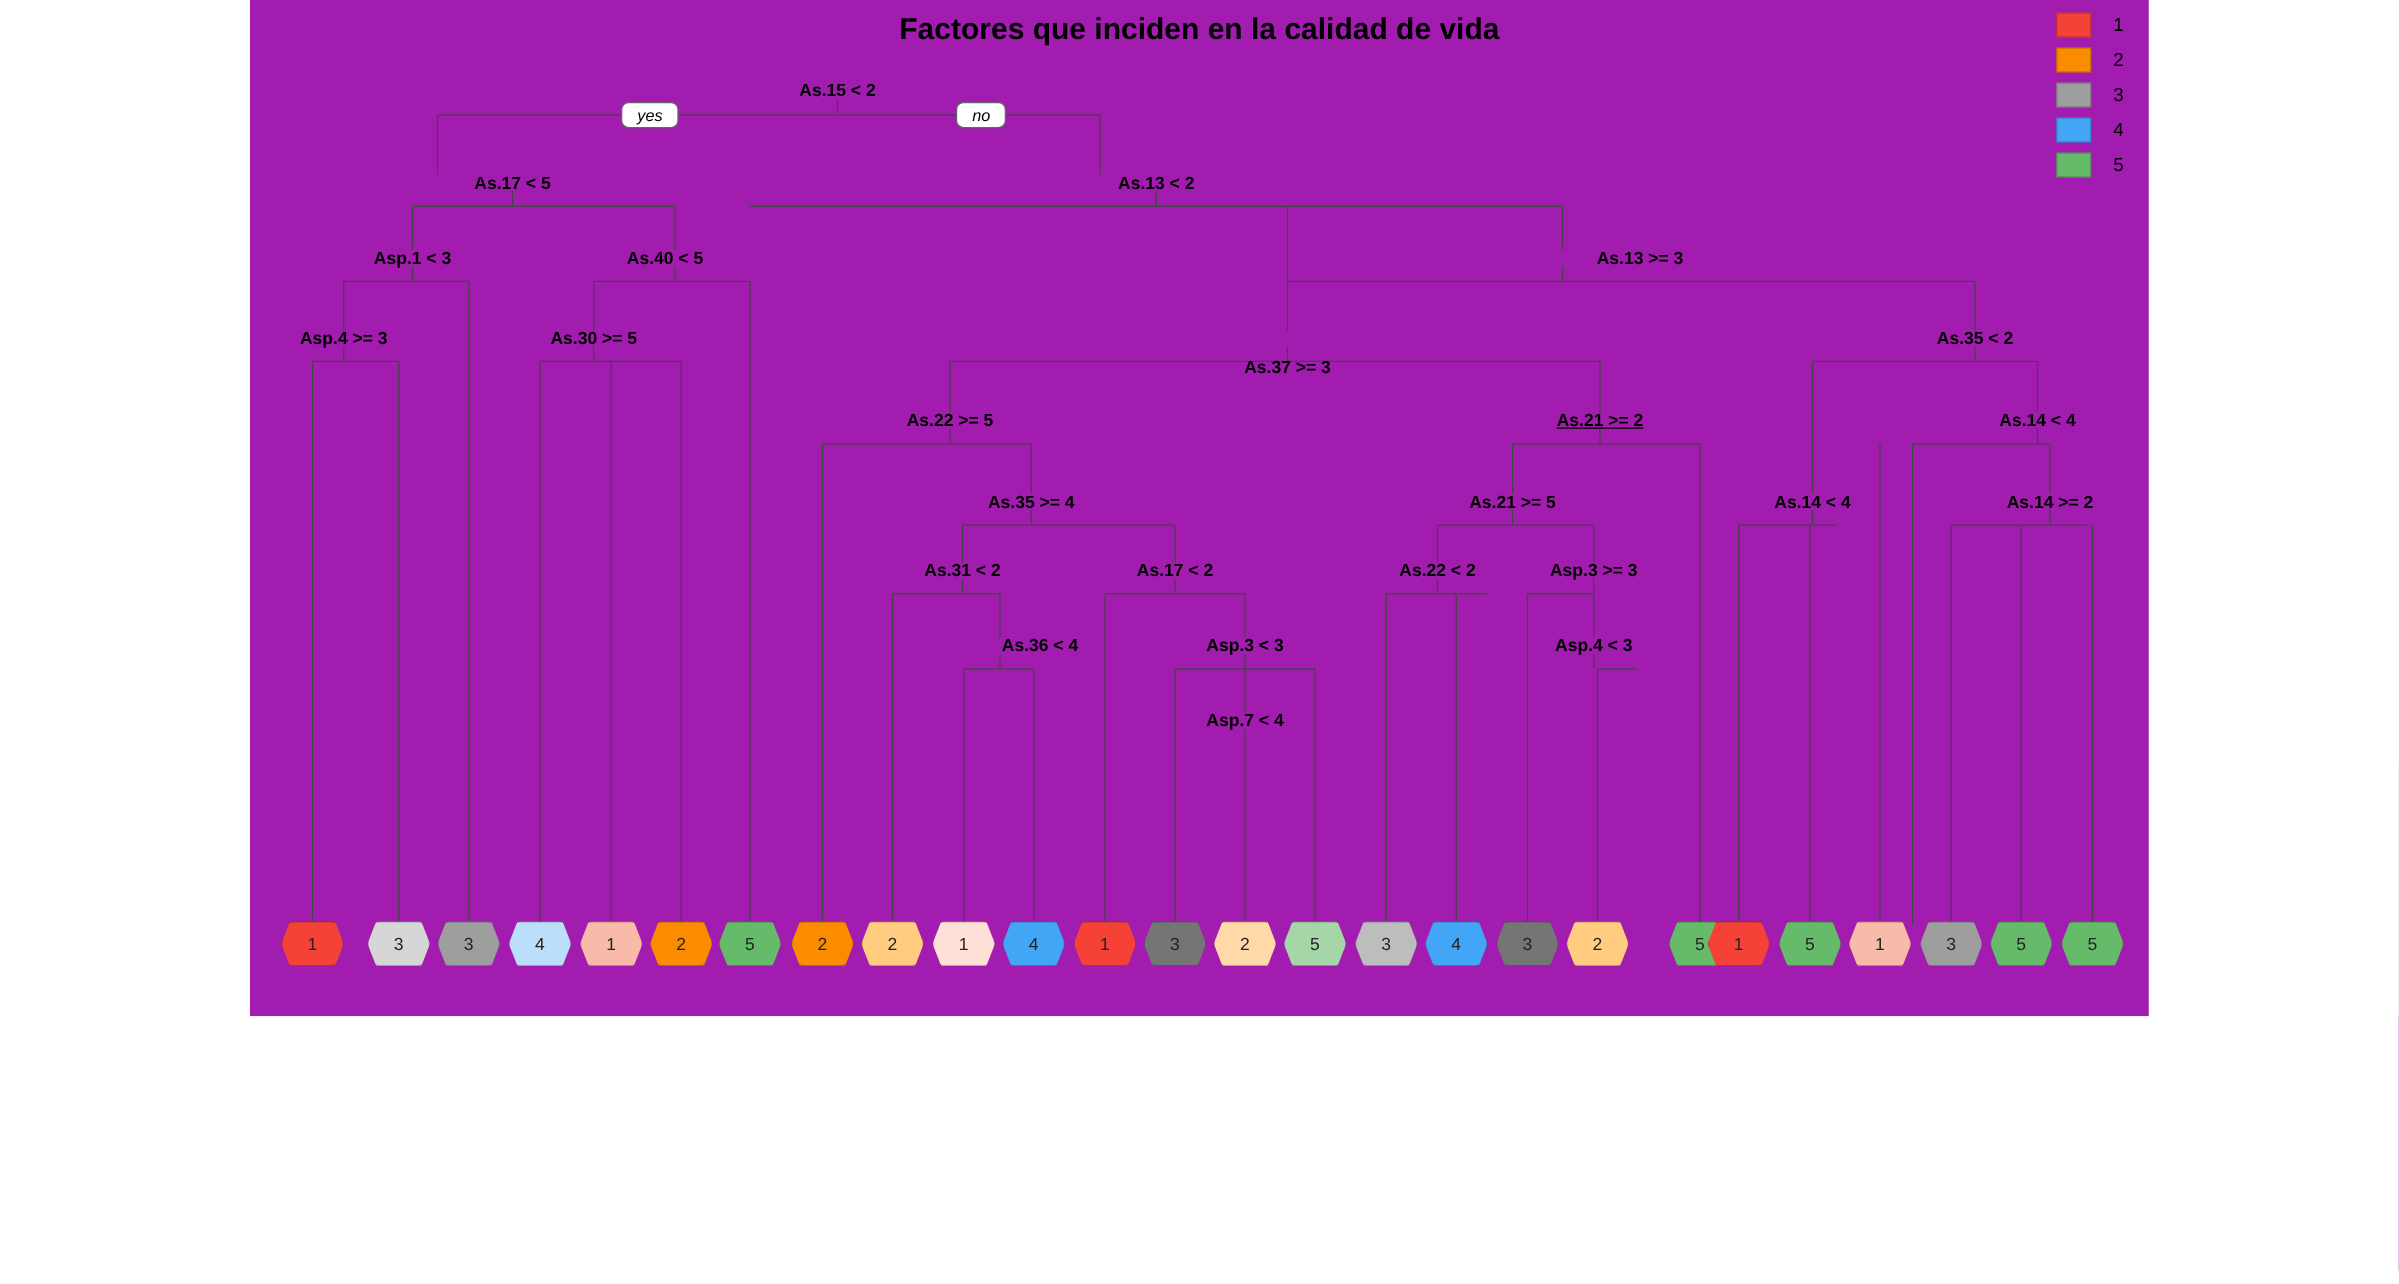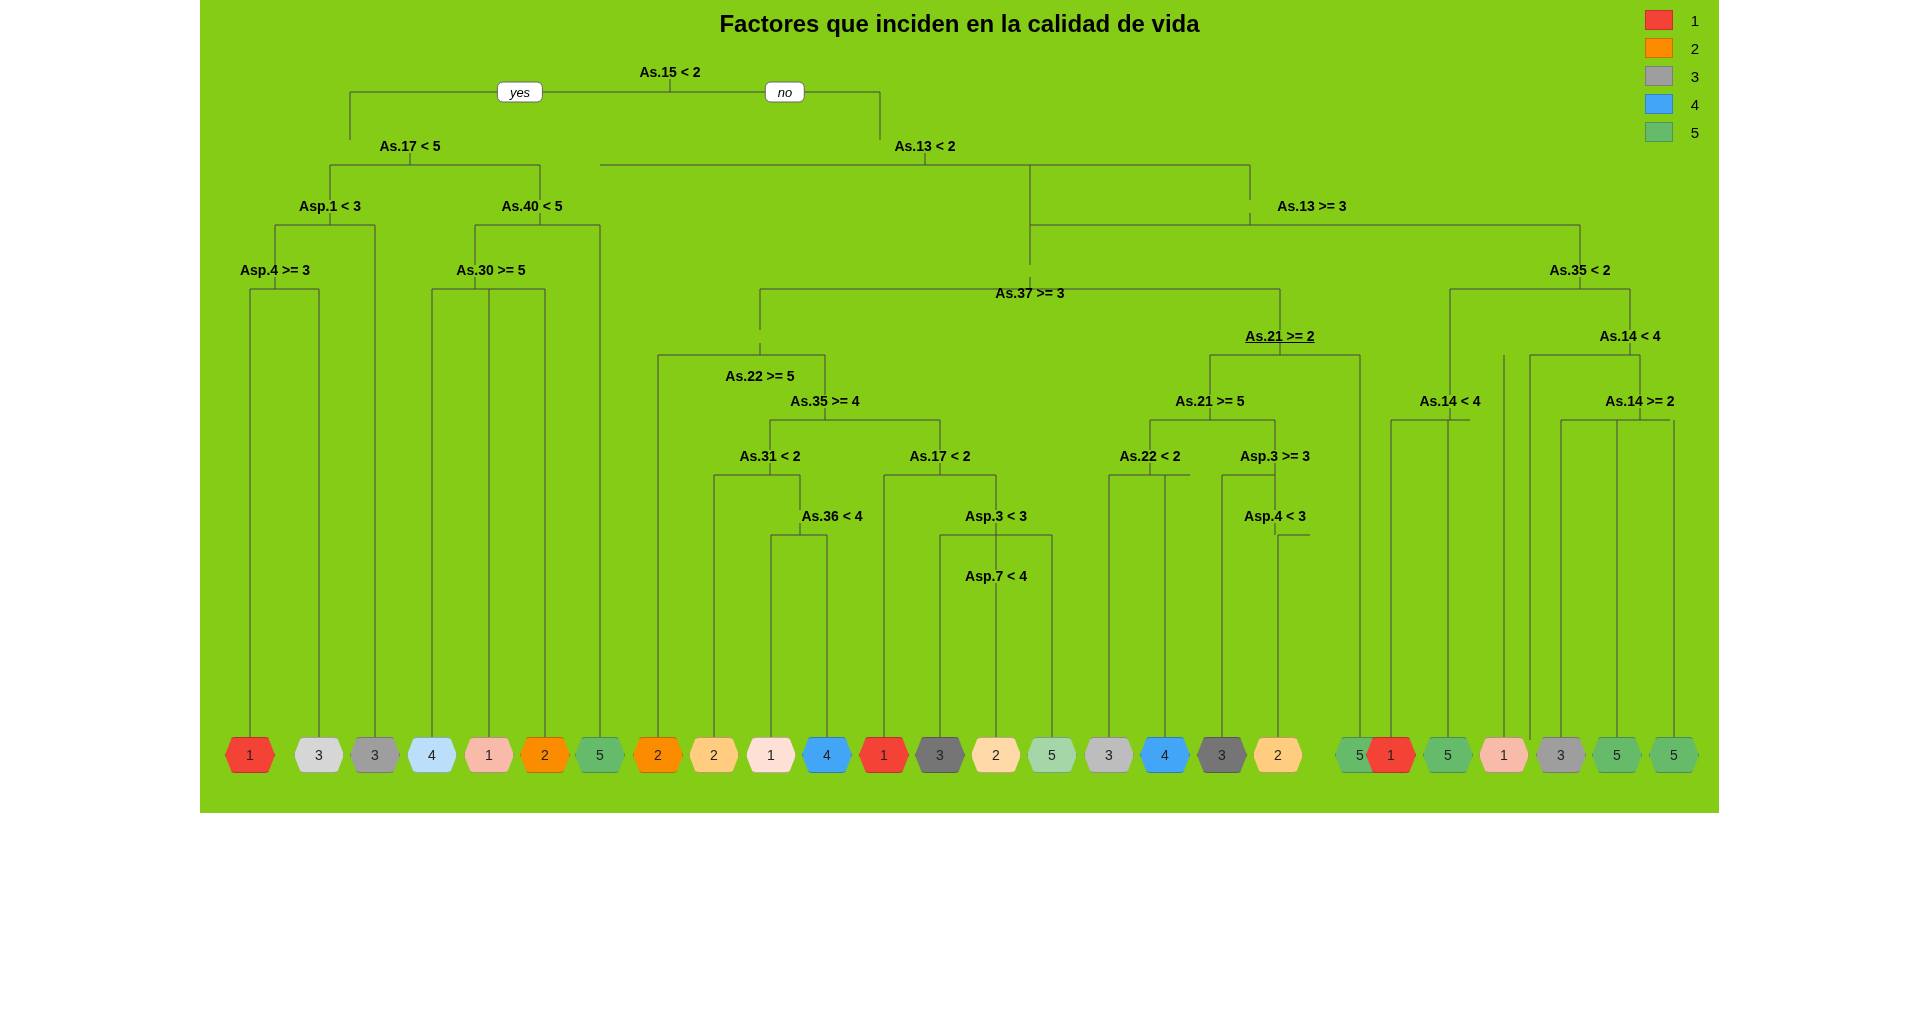--- a/index.html
+++ b/index.html
@@ -6,21 +6,21 @@
     margin: 0;
     padding: 0;
     background: #ffffff;
     font-family: Arial, Helvetica, sans-serif;
   }
   .stage {
     position: relative;
     width: 1519px;
     height: 813px;
     margin: 0 auto;
-    background: #84cc16;
+    background: #a21caf;
   }
   .title {
     position: absolute;
     width: 100%;
     text-align: center;
     top: 10px;
     font-size: 24px;
     font-weight: bold;
     color: #000;
   }
@@ -222,24 +222,24 @@
 
   <div class="yesno" style="left:320px; top:92px;">yes</div>
   <div class="yesno" style="left:585px; top:92px;">no</div>
 
   <div class="node-label" style="left:470px; top:72px;">As.15 &lt; 2</div>
   <div class="node-label" style="left:210px; top:146px;">As.17 &lt; 5</div>
   <div class="node-label" style="left:725px; top:146px;">As.13 &lt; 2</div>
   <div class="node-label" style="left:130px; top:206px;">Asp.1 &lt; 3</div>
   <div class="node-label" style="left:332px; top:206px;">As.40 &lt; 5</div>
   <div class="node-label" style="left:75px;  top:270px;">Asp.4 &gt;= 3</div>
-  <div class="node-label" style="left:275px; top:270px;margin-left:16px;">As.30 &gt;= 5</div>
+  <div class="node-label" style="left:275px; top:270px;">As.30 &gt;= 5</div>
   <div class="node-label" style="left:830px; top:270px;margin-top:23px;">As.37 &gt;= 3</div>
   <div class="node-label" style="left:1112px;top:206px;">As.13 &gt;= 3</div>
-  <div class="node-label" style="left:560px; top:336px;margin-top:40px;">As.22 &gt;= 5</div>
+  <div class="node-label" style="left:560px; top:336px;">As.22 &gt;= 5</div>
   <div class="node-label" style="left:1080px;top:336px;text-decoration:underline;">As.21 &gt;= 2</div>
   <div class="node-label" style="left:1380px;top:270px;">As.35 &lt; 2</div>
   <div class="node-label" style="left:625px; top:401px;">As.35 &gt;= 4</div>
   <div class="node-label" style="left:1010px;top:401px;">As.21 &gt;= 5</div>
   <div class="node-label" style="left:1430px;top:336px;">As.14 &lt; 4</div>
   <div class="node-label" style="left:1250px;top:401px;">As.14 &lt; 4</div>
   <div class="node-label" style="left:570px; top:456px;">As.31 &lt; 2</div>
   <div class="node-label" style="left:740px; top:456px;">As.17 &lt; 2</div>
   <div class="node-label" style="left:950px; top:456px;">As.22 &lt; 2</div>
   <div class="node-label" style="left:1075px;top:456px;text-align:right;">Asp.3 &gt;= 3</div>

